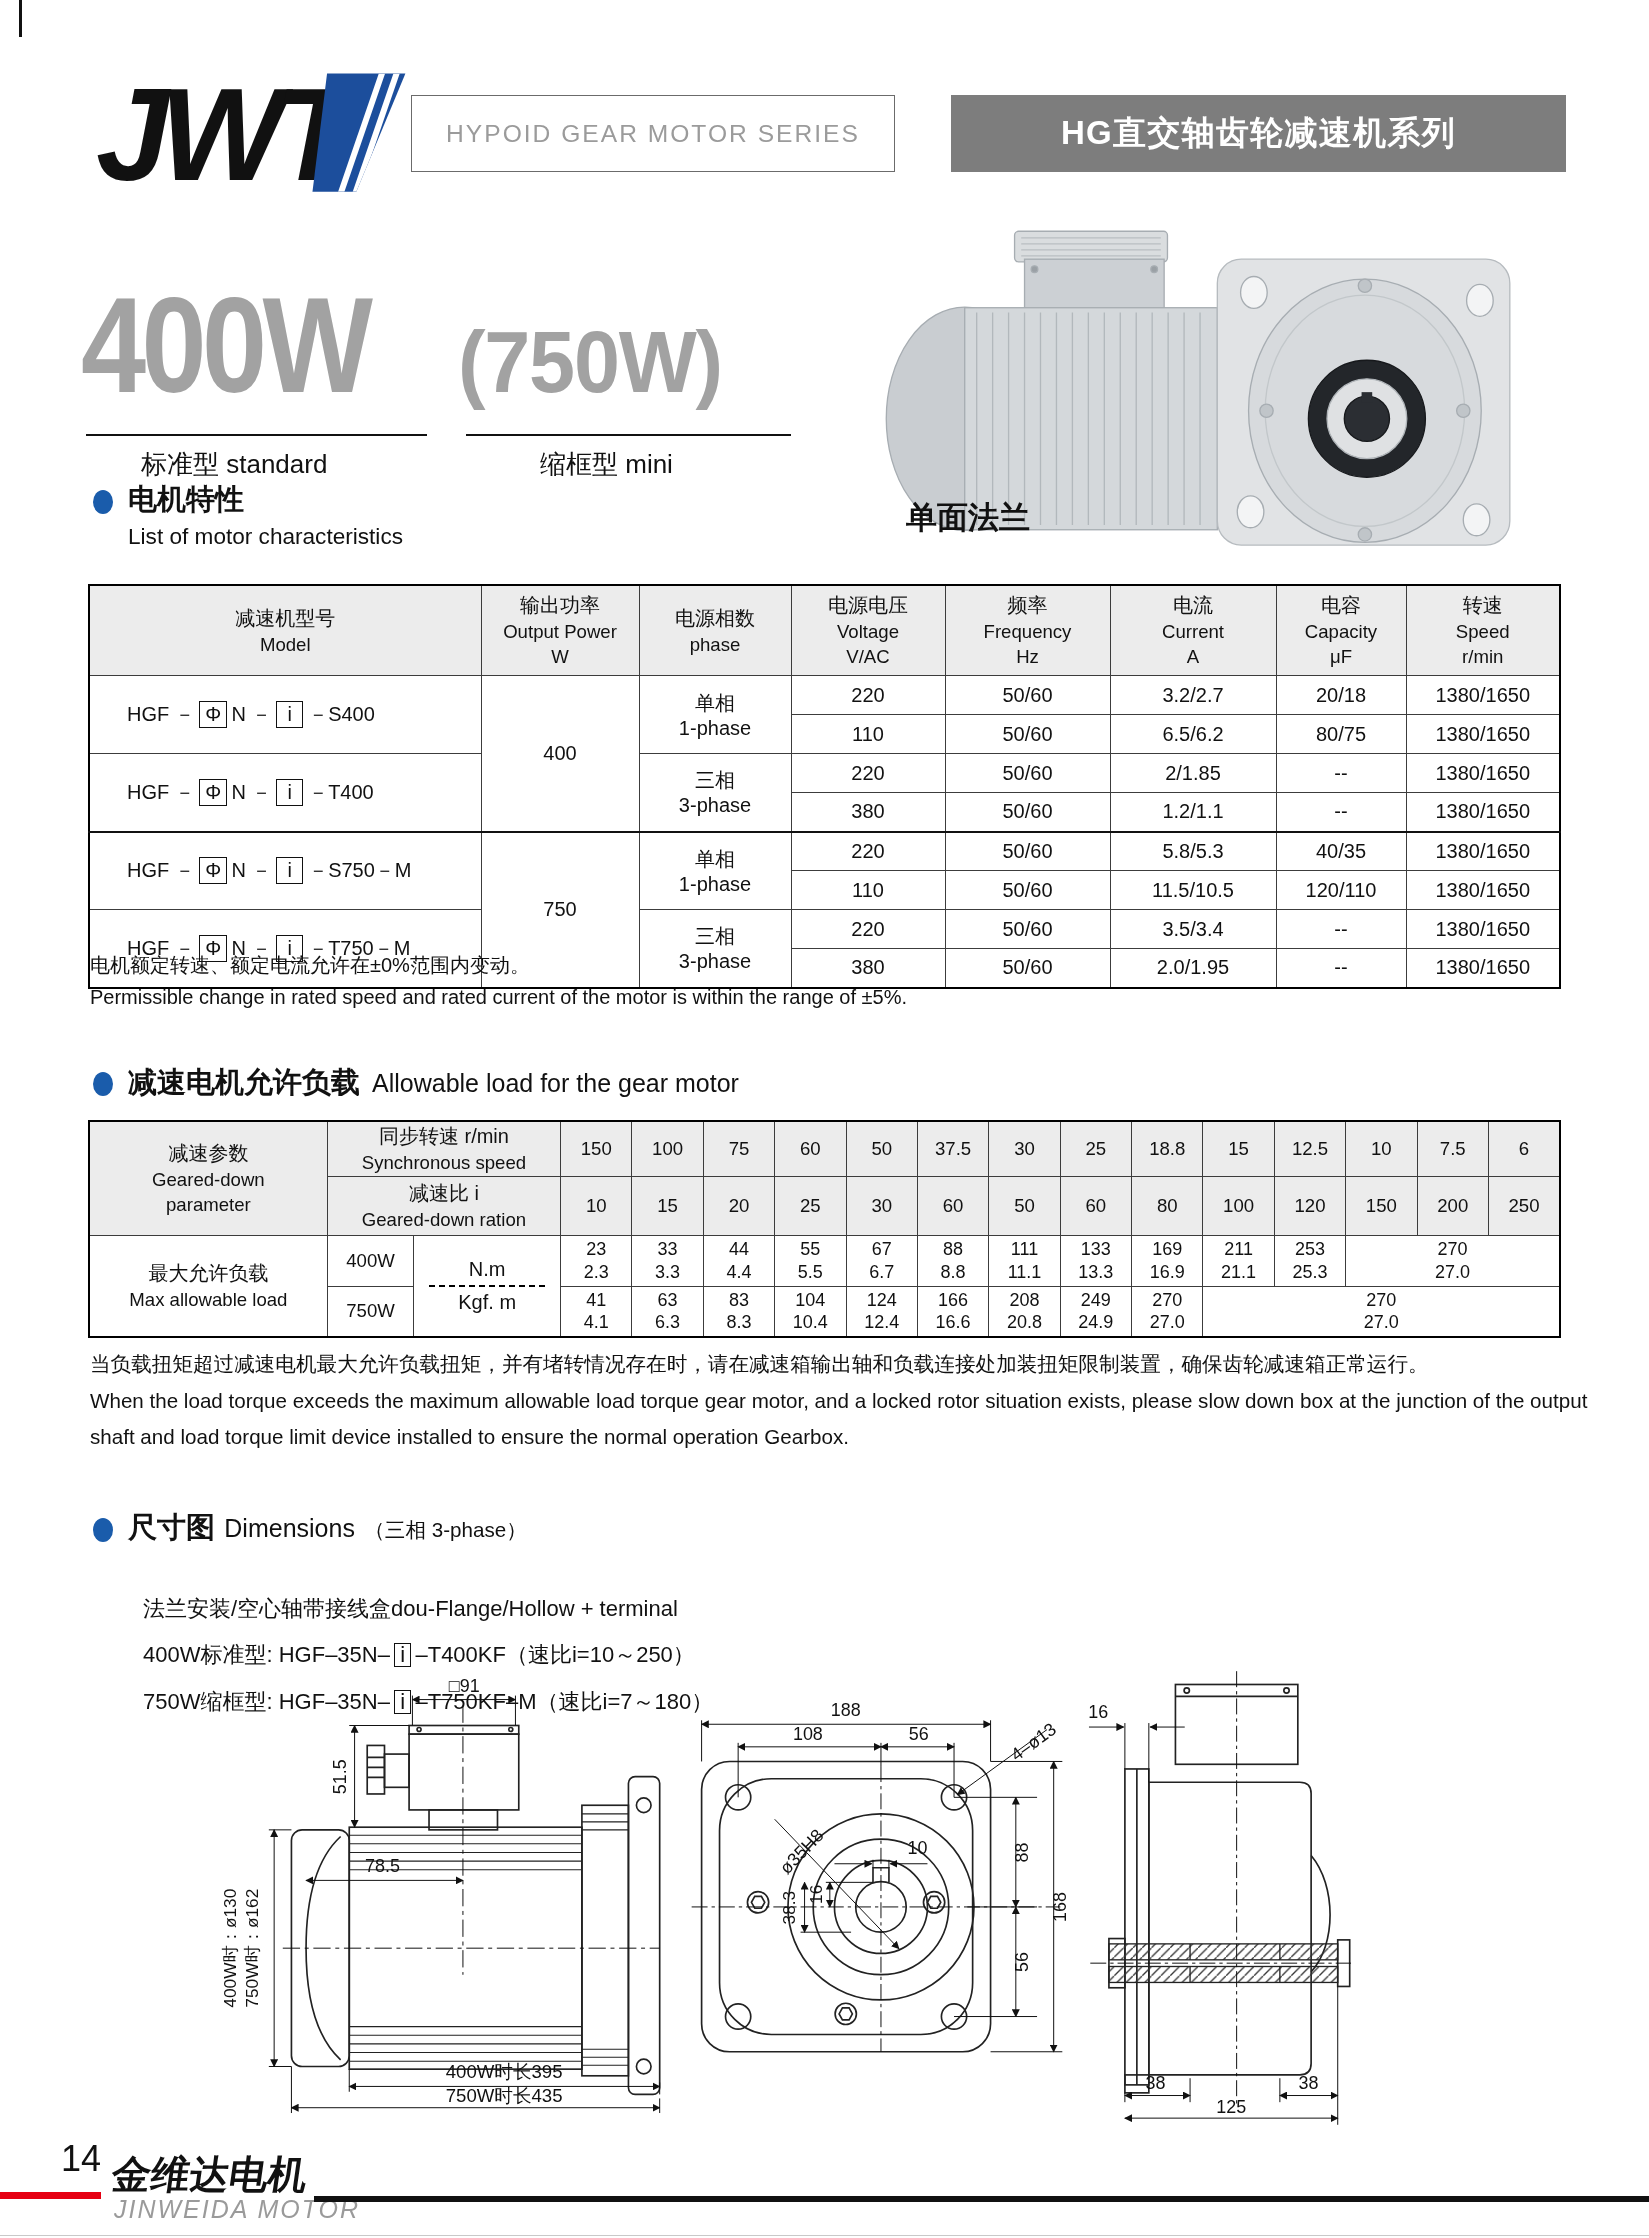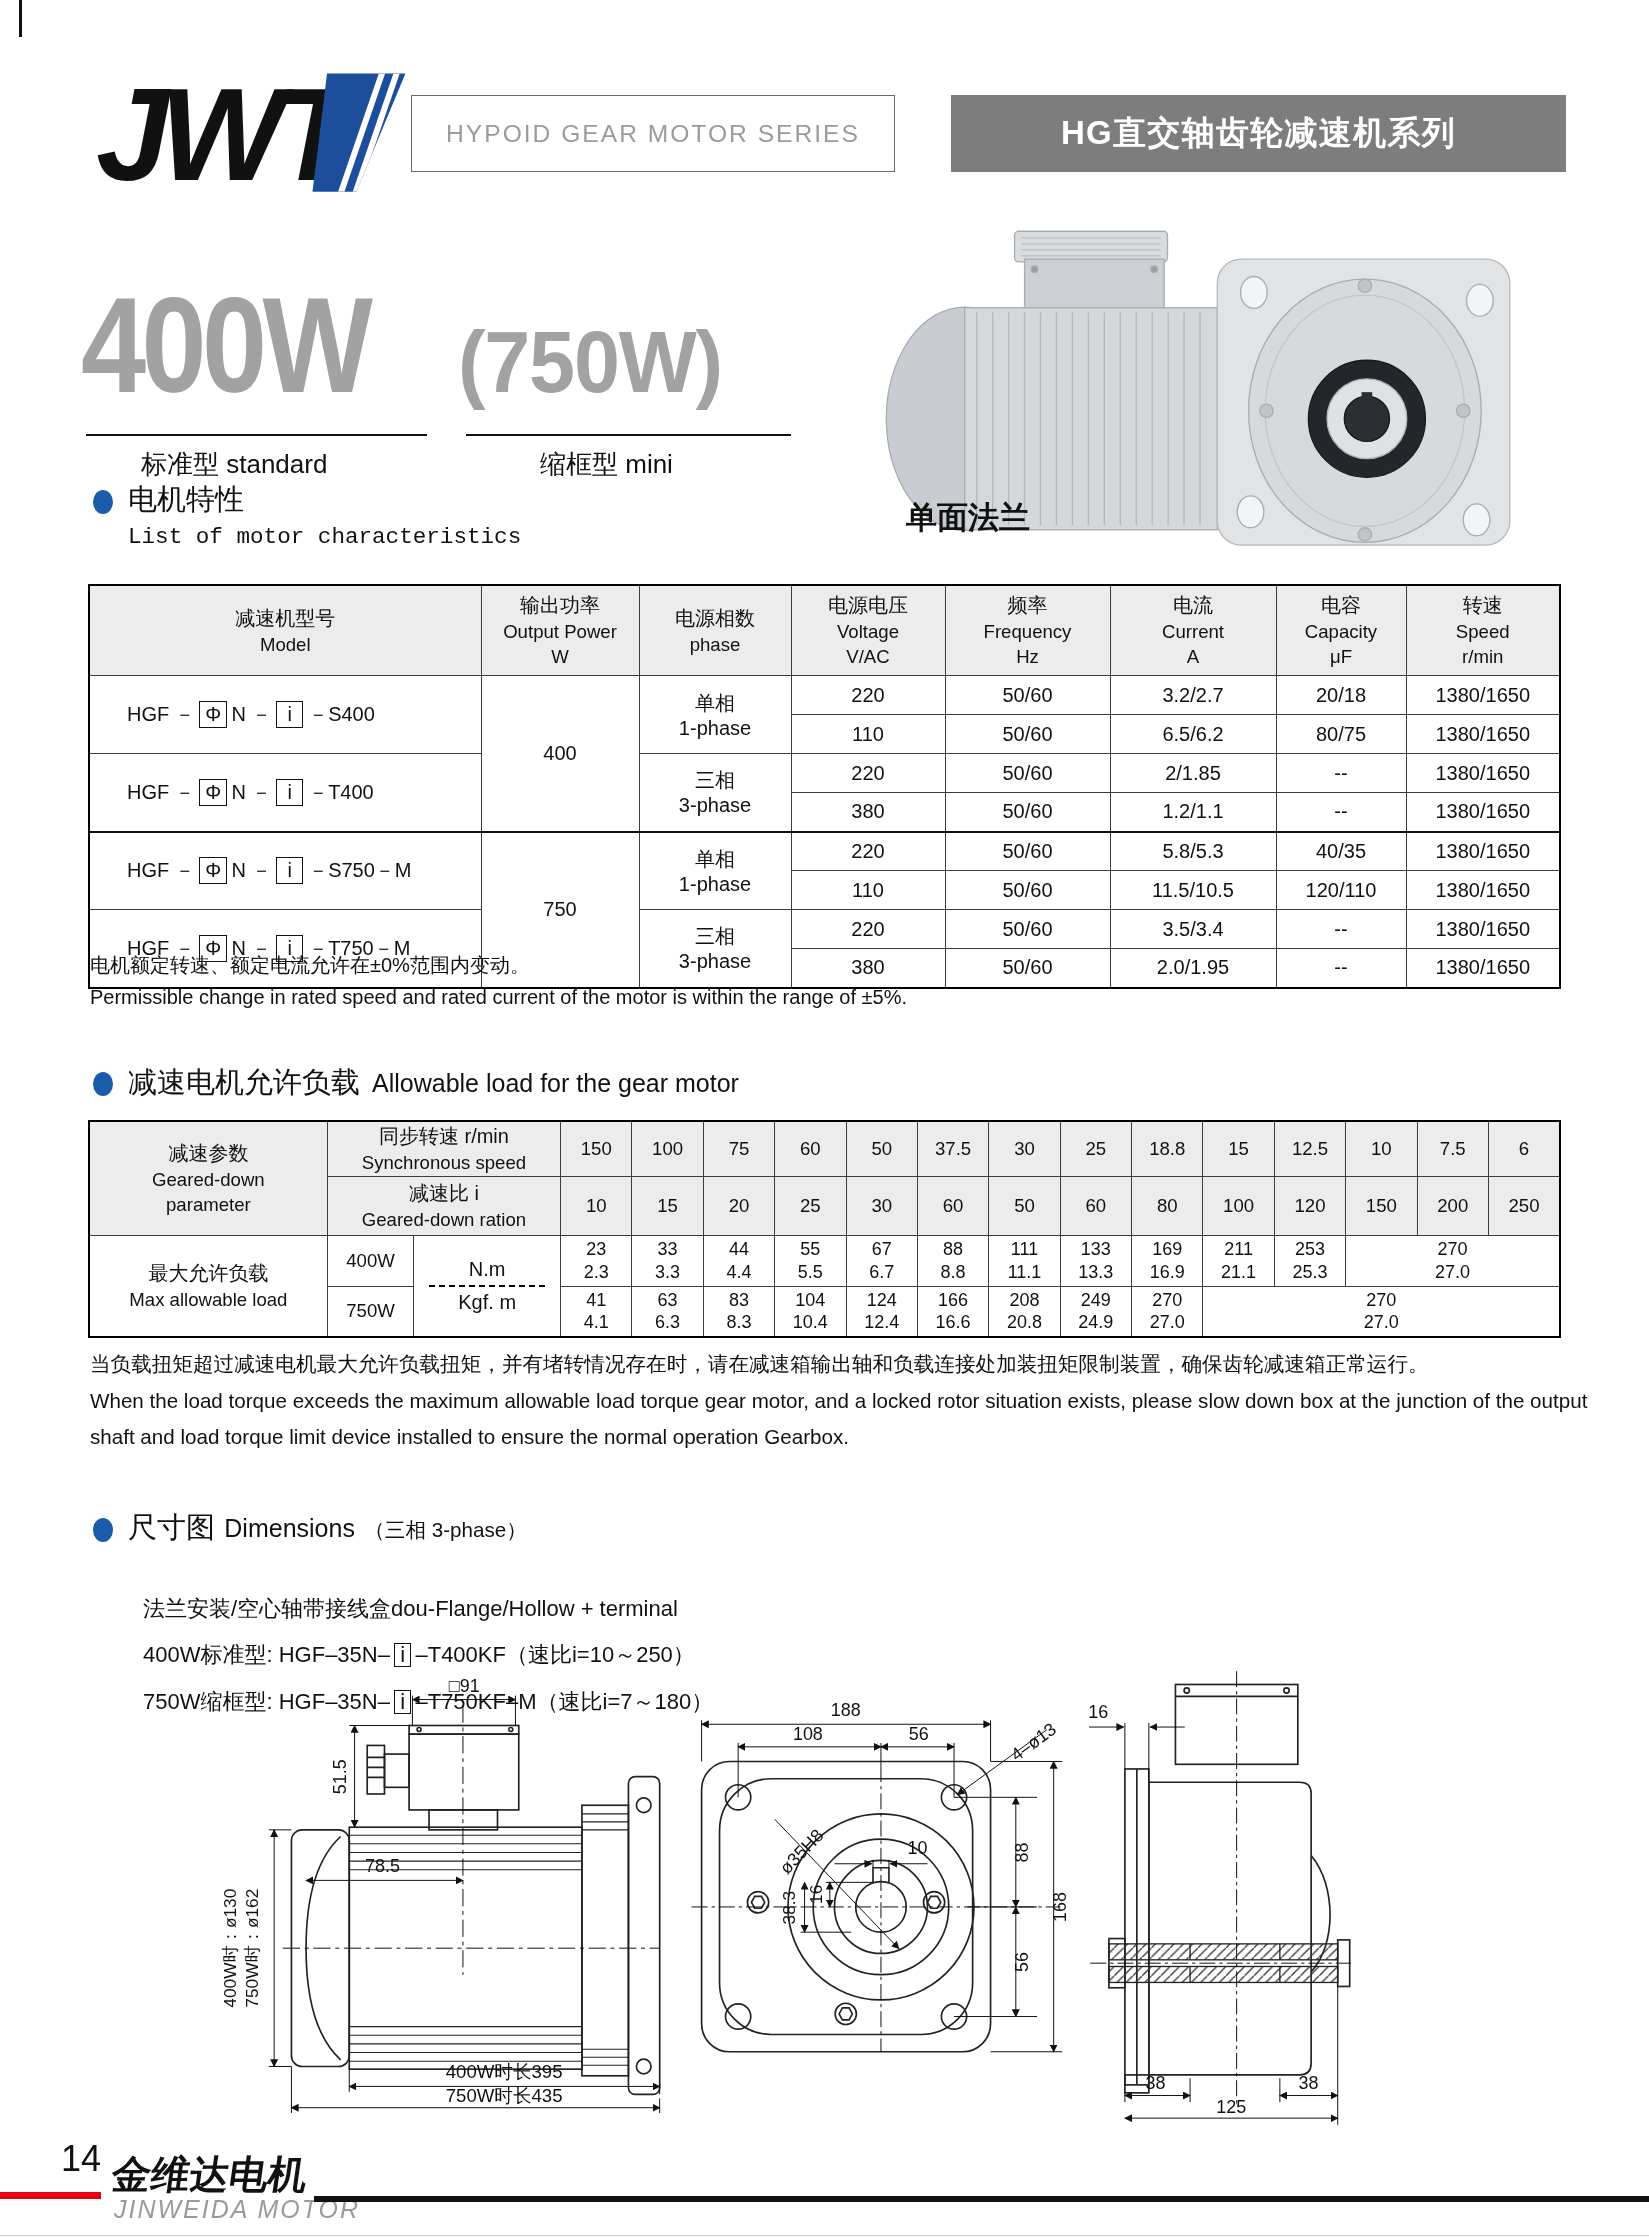--- a/index.html
+++ b/index.html
@@ -21,21 +21,21 @@
     letter-spacing:-5.3px;transform:scaleX(.86);transform-origin:left top;white-space:nowrap;}
   .t750{left:458px;top:311px;font-size:88px;font-weight:bold;color:#a2a2a2;
     letter-spacing:-1.3px;transform:scaleX(.94);transform-origin:left top;white-space:nowrap;}
   .rule1{left:86px;top:434px;width:341px;height:2px;background:#111;}
   .rule2{left:466px;top:434px;width:325px;height:2px;background:#111;}
   .tlabel{font-size:26px;color:#111;white-space:nowrap;}
   .photo-caption{left:906px;top:497px;font-size:31px;font-weight:bold;}
 
   
   .bullet{width:20px;height:24px;border-radius:50%;background:#1a5cab;}
-  .h-cn{font-size:29px;font-weight:normal;white-space:nowrap;}
+  .h-cn{font-size:29px;font-weight:bold;white-space:nowrap;}
   .h-en{font-size:22.6px;white-space:nowrap;}
   .h-en2{font-size:25px;white-space:nowrap;text-align:right;}
   .h-note{font-size:20.6px;white-space:nowrap;}
 
   
   table{border-collapse:collapse;table-layout:fixed;}
   .t1{width:1473px;font-size:20px;border:2px solid #000;}
   .t1 th,.t1 td{border:1.3px solid #3c3c3c;text-align:center;padding:0;vertical-align:middle;}
   .t1 thead th{background:#ececec;font-weight:normal;height:89px;}
   .t1 tbody tr{height:39px;}
@@ -131,21 +131,21 @@
       <circle cx="755" cy="300" r="88" fill="#23262a" stroke="#17191c"></circle>
       <circle cx="755" cy="300" r="60" fill="#dfe1e3" stroke="#b0b5b9"></circle>
       <circle cx="755" cy="300" r="34" fill="#2b2e33" stroke="#17191c"></circle>
       <rect x="747" y="260" width="16" height="16" fill="#2b2e33" stroke="none"></rect>
     </g>
   </svg>
   <div class="abs photo-caption">单面法兰</div>
 
   <div class="abs bullet" style="left:93px;top:490px;"></div>
   <div class="abs h-cn" style="left:128px;top:480px;">电机特性</div>
-  <div class="abs h-en" style="left:128px;top:524px;font-family:Liberation Mono, monospace;">List of motor characteristics</div>
+  <div class="abs h-en" style="left:128px;top:524px;">List of motor characteristics</div>
 
   <table class="t1 abs" style="left:88px;top:584px;">
     <colgroup>
       <col style="width:392px">
         <col style="width:158px">
         <col style="width:152px">
         <col style="width:154px">
       <col style="width:165px">
         <col style="width:166px">
         <col style="width:130px">

